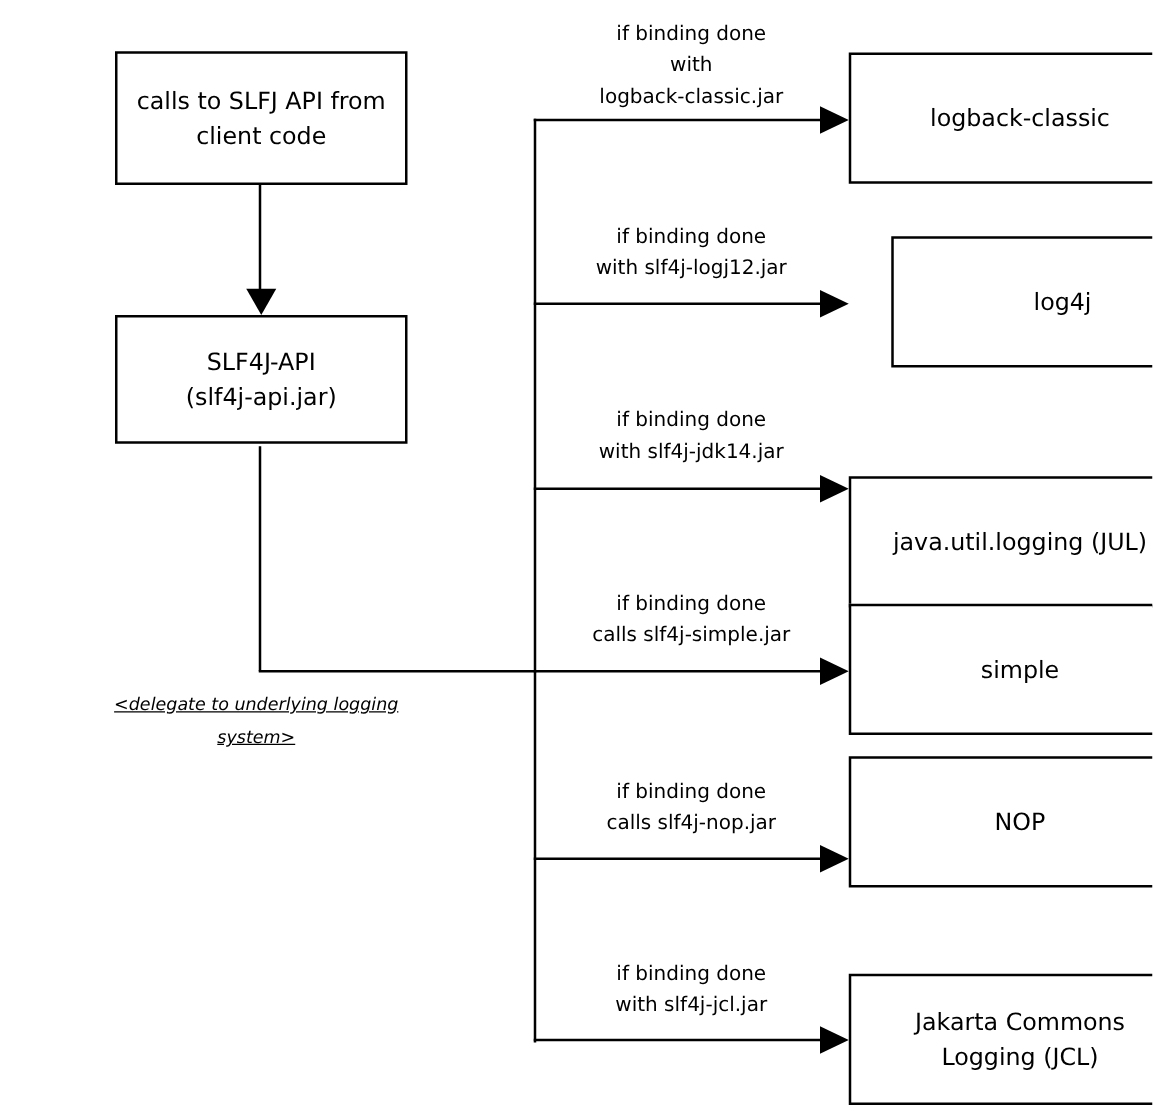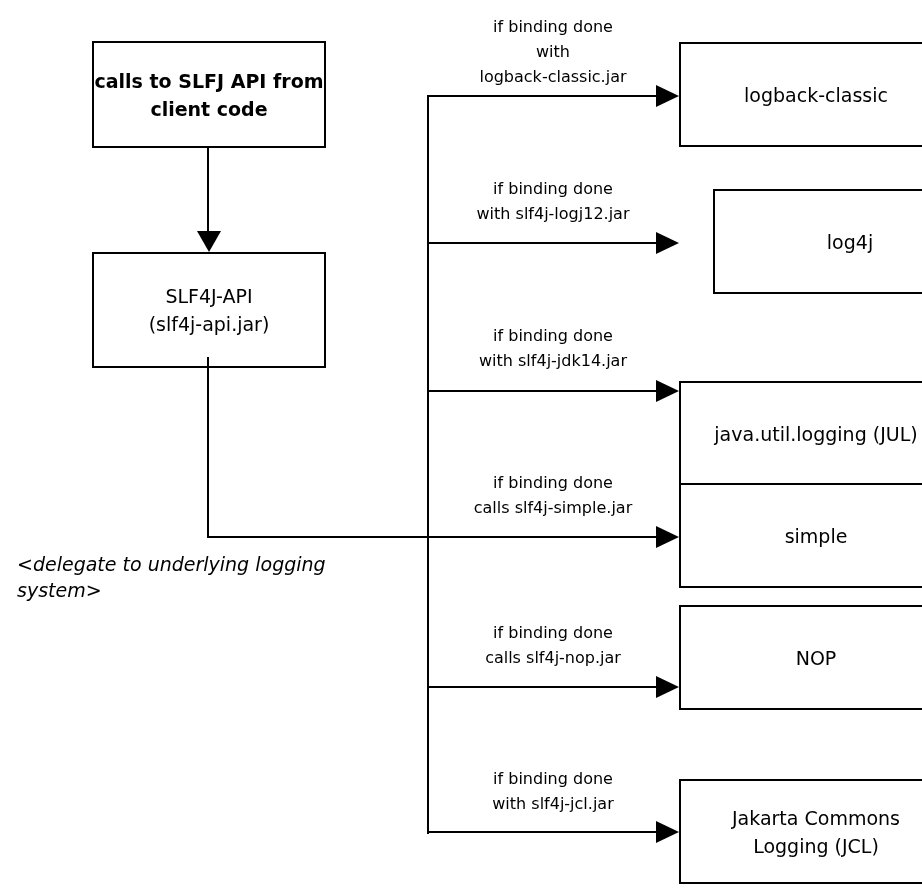--- a/index.html
+++ b/index.html
@@ -21,22 +21,22 @@
     box-sizing: border-box;
     border: 2px solid #000000;
     background: #ffffff;
     display: flex;
     align-items: center;
     justify-content: center;
     text-align: center;
     font-size: 19px;
     line-height: 28px;
   }
-  .box-client   { left: 92px;  top: 41px;  width: 234px; height: 107px; font-weight: bold; }
-  .box-api      { left: 92px;  top: 252px; width: 234px; height: 116px; }
+  .box-client   { left: 92px;  top: 41px;  width: 234px; height: 107px; }
+  .box-api      { left: 92px;  top: 252px; width: 234px; height: 103px; }
   .box-target   { left: 679px; width: 274px; height: 105px; }
   .t0 { top: 42px; }
   .t1 { top: 189px; margin-left: 34px; }
   .t2 { top: 337px; margin-top: 44px; }
   .t3 { top: 483px; }
   .t4 { top: 605px; }
   .t5 { top: 779px; }
   .nowrap { white-space: nowrap; }
   .narrow { max-width: 180px; }
 
@@ -96,24 +96,25 @@
   .c3 { top: 470px; }
   .c4 { top: 620px; }
   .c5 { top: 766px; }
   .cond-line { display: block; }
 
   .caption {
     position: absolute;
     left: 17px;
     top: 551px;
     width: 376px;
-    text-align: left;
+    text-align: center;
     font-style: italic;
-    font-size: 19px;
+    font-size: 14px;
     line-height: 26px;
+    text-decoration: underline;
   }
   .caption-line { display: block; }
 </style>
 </head>
 <body>
 
 <div class="canvas">
 
   <div class="box box-client">
     <div>

